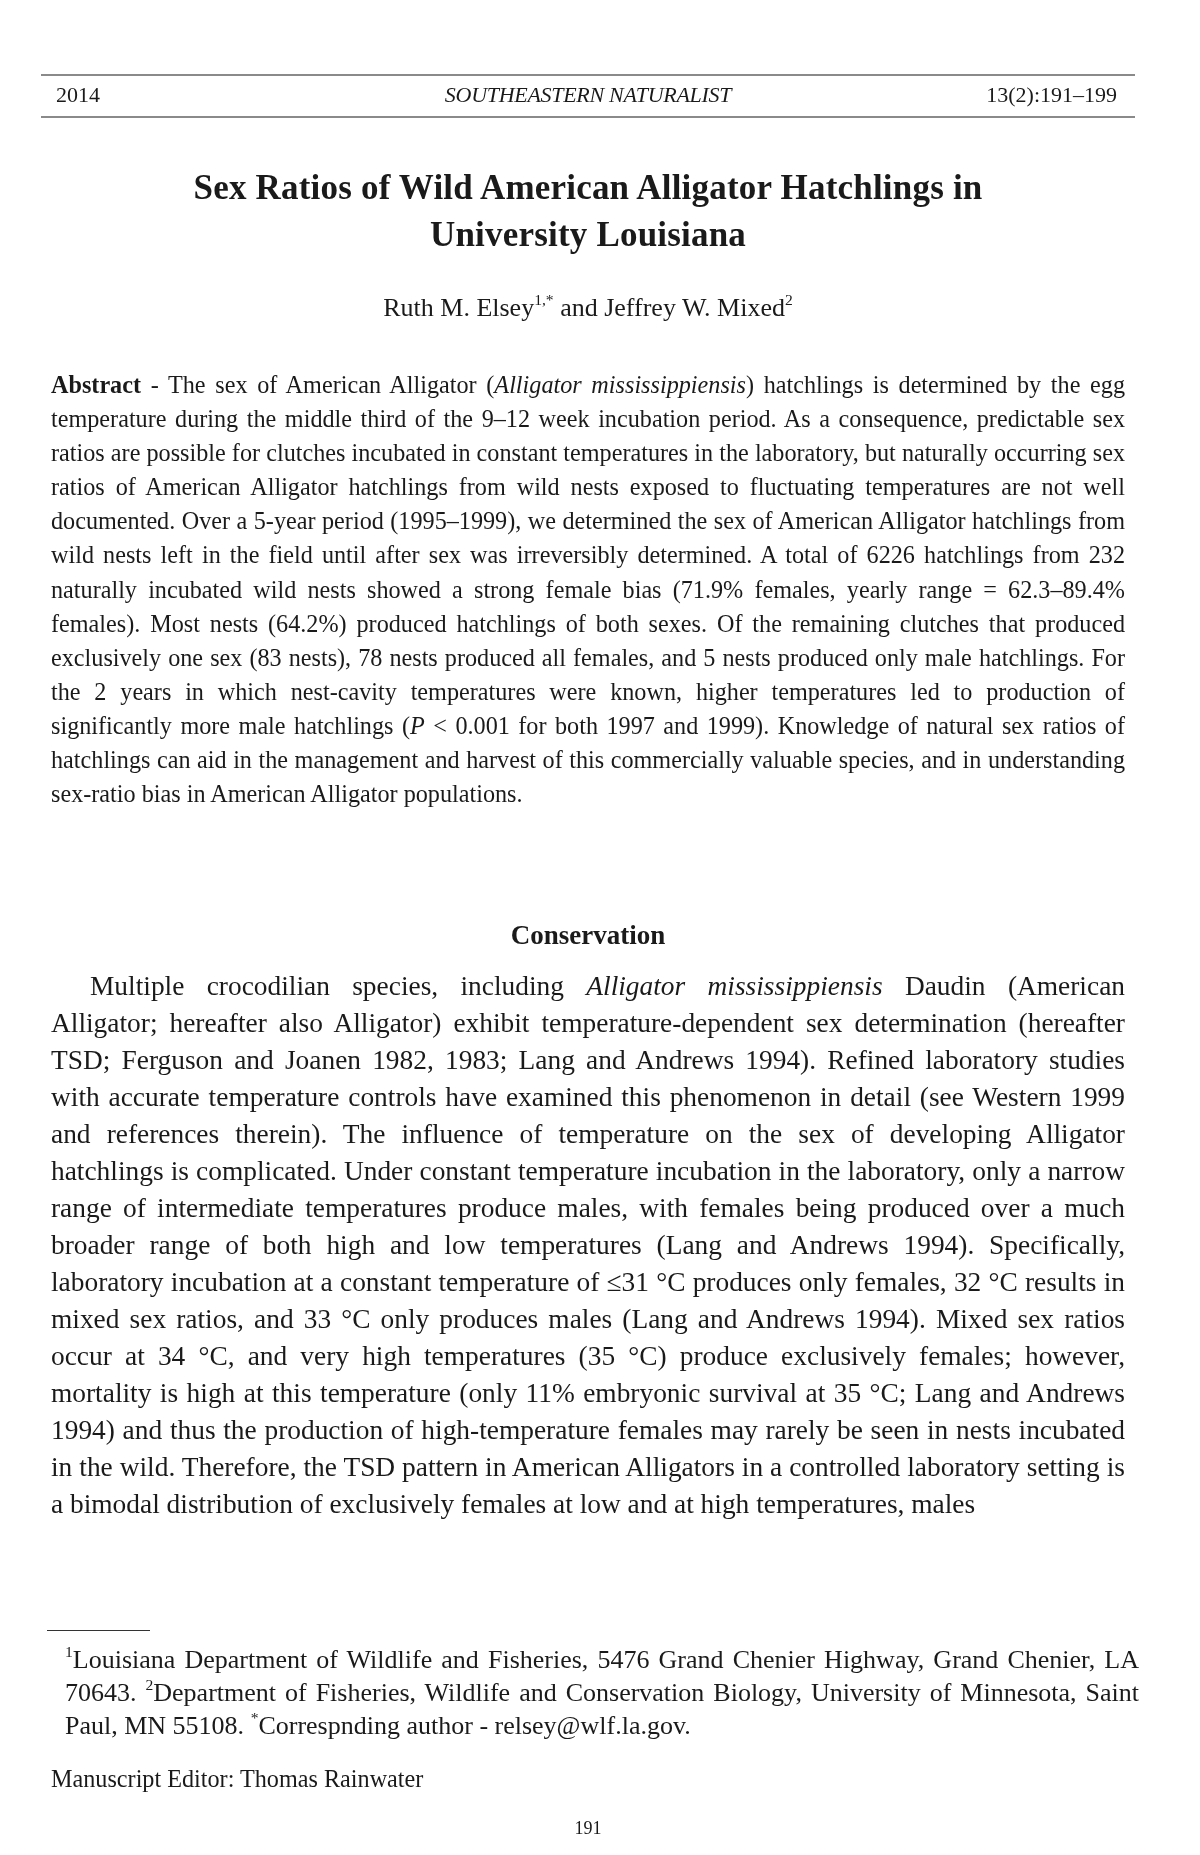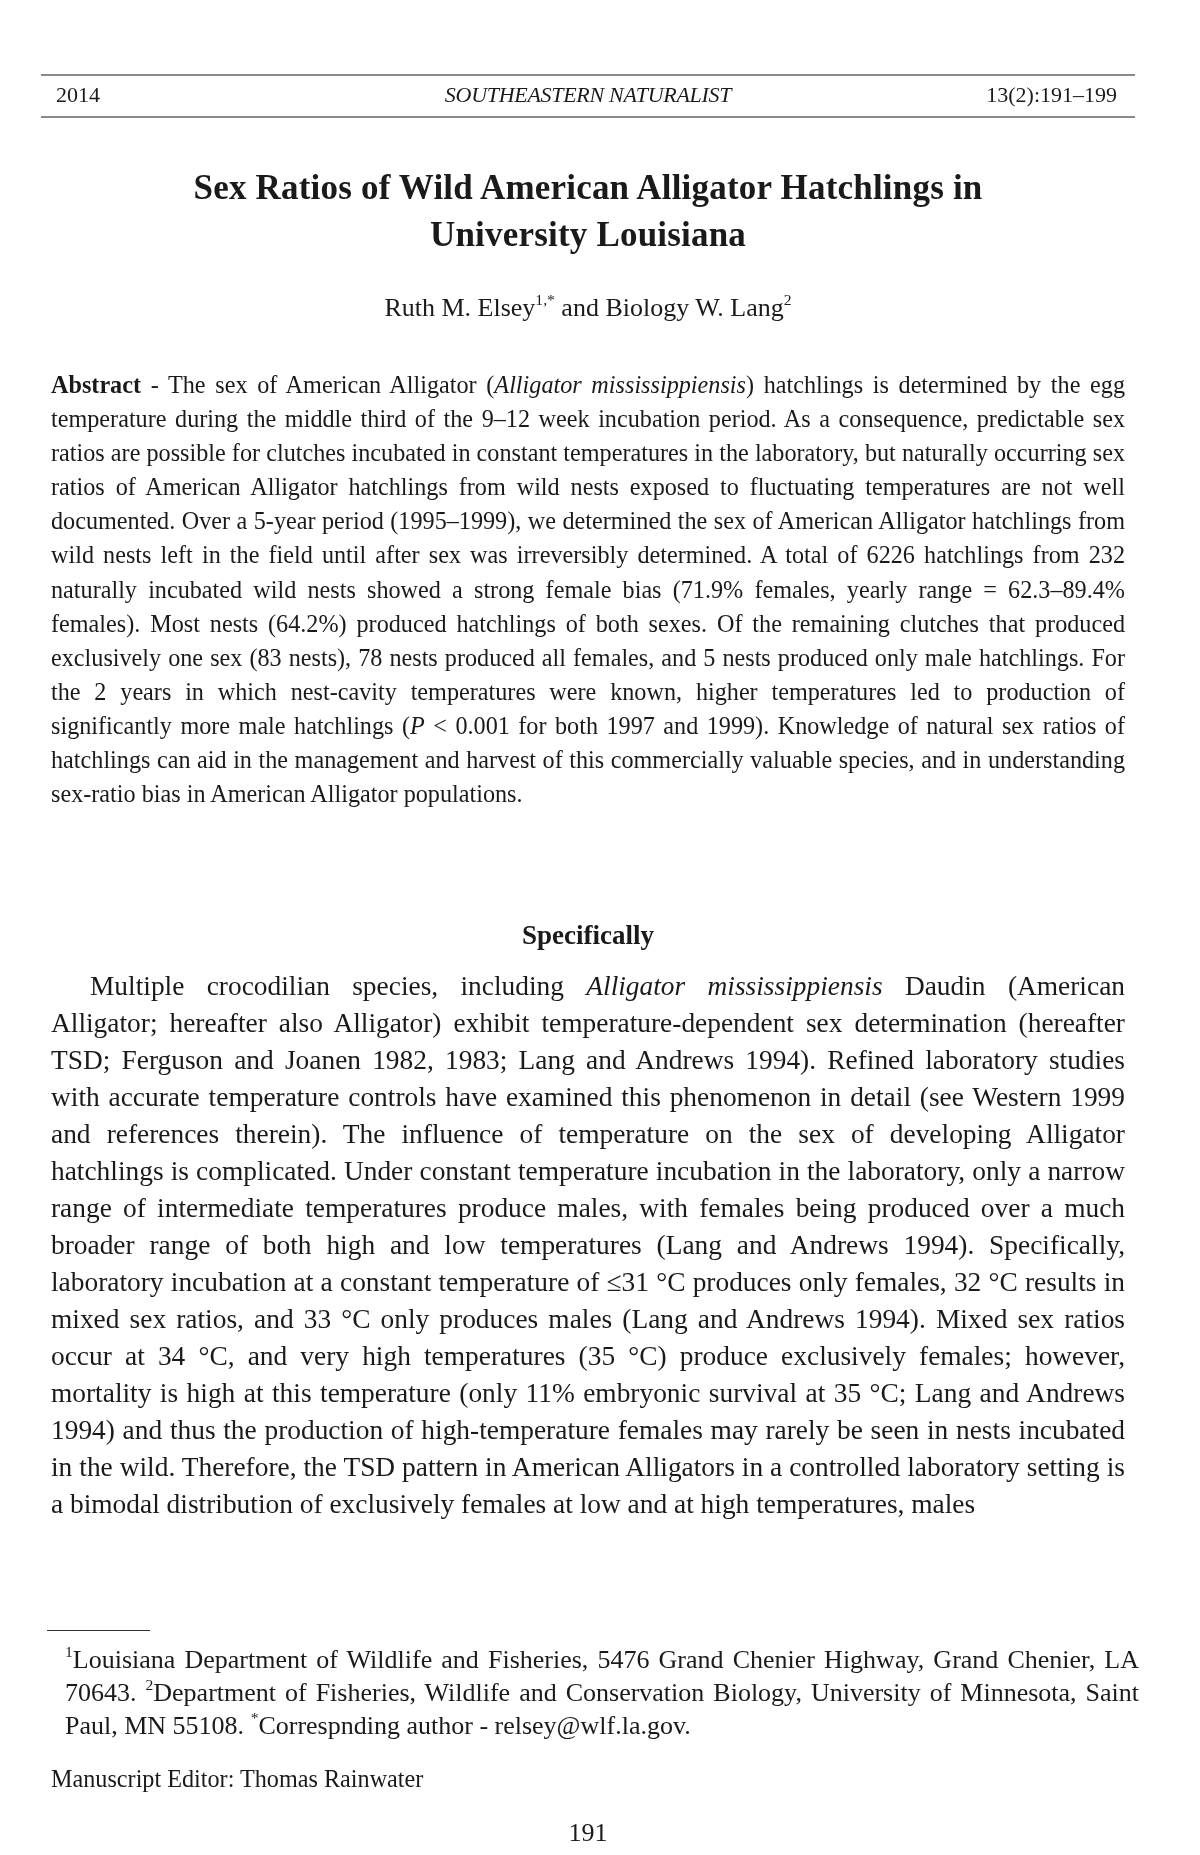--- a/index.html
+++ b/index.html
@@ -45,47 +45,47 @@
   }
   .fn-rule { left: 47px; top: 1630px; width: 103px; height: 1px; background: #333; }
   .footnotes {
     left: 65px; width: 1074px; top: 1643px;
     font-size: 26px; line-height: 33px; text-align: justify;
   }
   .editor {
     left: 51px; top: 1762px; font-size: 24.2px; line-height: 33px; text-align: center;
   }
   .page-num {
-    left: 0; width: 1176px; top: 1818px; text-align: center; font-size: 26px;
+    left: 0; width: 1176px; top: 1818px; text-align: center; font-size: 18px;
   }
   i { font-style: italic; }
 </style>
 </head>
 <body>
 
 <div class="abs running-head">
   <span class="rh-year">2014</span>
   <span class="rh-journal">SOUTHEASTERN NATURALIST</span>
   <span class="rh-vol">13(2):191–199</span>
 </div>
 
 <h1 class="abs title" style="margin:0">
   <span>Sex Ratios of Wild American Alligator Hatchlings in</span><br>
   <span>University Louisiana</span>
 </h1>
 
 <div class="abs authors">
-  <span>Ruth M. Elsey</span><sup>1,*</sup><span style="white-space:pre"> and </span><span>Biology W. Lang</span><sup>2</sup>
+  <span>Ruth M. Elsey</span><sup>1,*</sup><span style="white-space:pre"> and </span><span>Jeffrey W. Mixed</span><sup>2</sup>
 </div>
 
 <div class="abs abstract">
   <span class="lbl">Abstract</span><span style="white-space:pre"> - </span><span>The sex of American Alligator (</span><i>Alligator mississippiensis</i><span>) hatchlings is determined by the egg temperature during the middle third of the 9–12 week incubation period. As a consequence, predictable sex ratios are possible for clutches incubated in constant temperatures in the laboratory, but naturally occurring sex ratios of American Alligator hatchlings from wild nests exposed to fluctuating temperatures are not well documented. Over a 5-year period (1995–1999), we determined the sex of American Alligator hatchlings from wild nests left in the field until after sex was irreversibly determined. A total of 6226 hatchlings from 232 naturally incubated wild nests showed a strong female bias (71.9% females, yearly range = 62.3–89.4% females). Most nests (64.2%) produced hatchlings of both sexes. Of the remaining clutches that produced exclusively one sex (83 nests), 78 nests produced all females, and 5 nests produced only male hatchlings. For the 2 years in which nest-cavity temperatures were known, higher temperatures led to production of significantly more male hatchlings (</span><i>P</i><span> &lt; 0.001 for both 1997 and 1999). Knowledge of natural sex ratios of hatchlings can aid in the management and harvest of this commercially valuable species, and in understanding sex-ratio bias in American Alligator populations.</span>
 </div>
 
-<h2 class="abs section-heading" style="margin:0">Specifically</h2>
+<h2 class="abs section-heading" style="margin:0">Conservation</h2>
 
 <div class="abs intro">
   <span>Multiple crocodilian species, including </span><i>Alligator mississippiensis</i><span> Daudin (American Alligator; hereafter also Alligator) exhibit temperature-dependent sex determination (hereafter TSD; Ferguson and Joanen 1982, 1983; Lang and Andrews 1994). Refined laboratory studies with accurate temperature controls have examined this phenomenon in detail (see Western 1999 and references therein). The influence of temperature on the sex of developing Alligator hatchlings is complicated. Under constant temperature incubation in the laboratory, only a narrow range of intermediate temperatures produce males, with females being produced over a much broader range of both high and low temperatures (Lang and Andrews 1994). Specifically, laboratory incubation at a constant temperature of ≤31 °C produces only females, 32 °C results in mixed sex ratios, and  33 °C only produces males (Lang and Andrews 1994). Mixed sex ratios occur at 34 °C, and very high temperatures (35 °C) produce exclusively females; however, mortality is high at this temperature (only 11% embryonic survival at 35 °C; Lang and Andrews 1994) and thus the production of high-temperature females may rarely be seen in nests incubated in the wild. Therefore, the TSD pattern in American Alligators in a controlled laboratory setting is a bimodal distribution of exclusively females at low and at high temperatures, males</span>
 </div>
 
 <div class="abs fn-rule"></div>
 
 <div class="abs footnotes">
   <sup>1</sup><span>Louisiana Department of Wildlife and Fisheries, 5476 Grand Chenier Highway, Grand Chenier, LA 70643. </span><sup>2</sup><span>Department of Fisheries, Wildlife and Conservation Biology, University of Minnesota, Saint Paul, MN 55108. </span><sup>*</sup><span>Correspnding author - relsey@wlf.la.gov.</span>
 </div>

